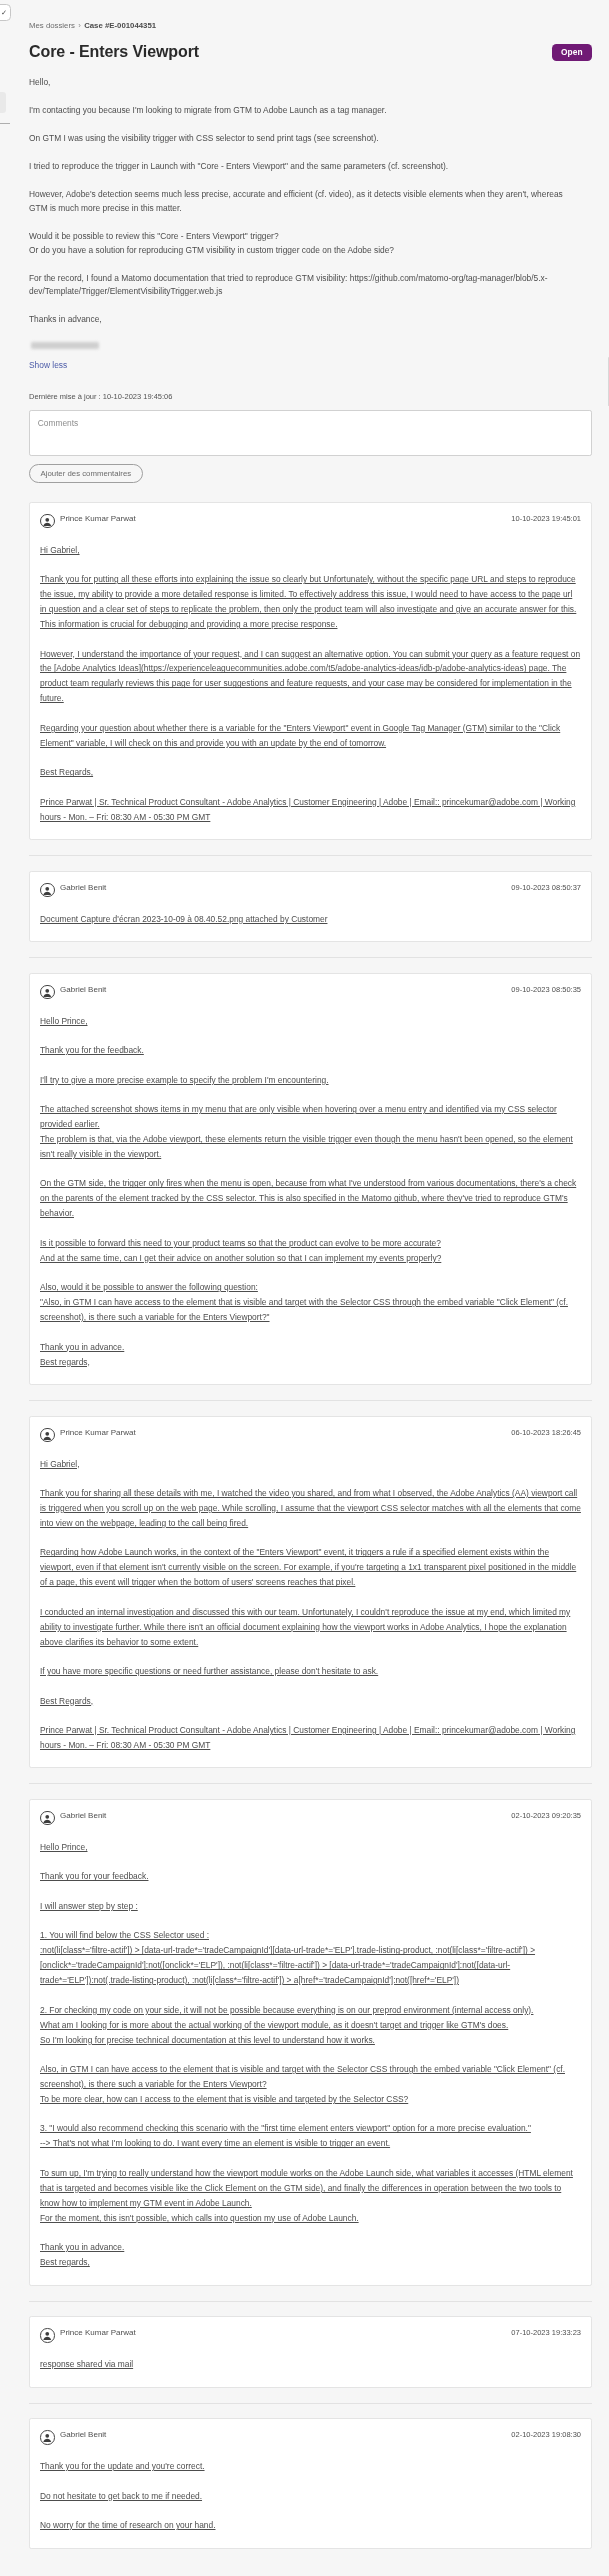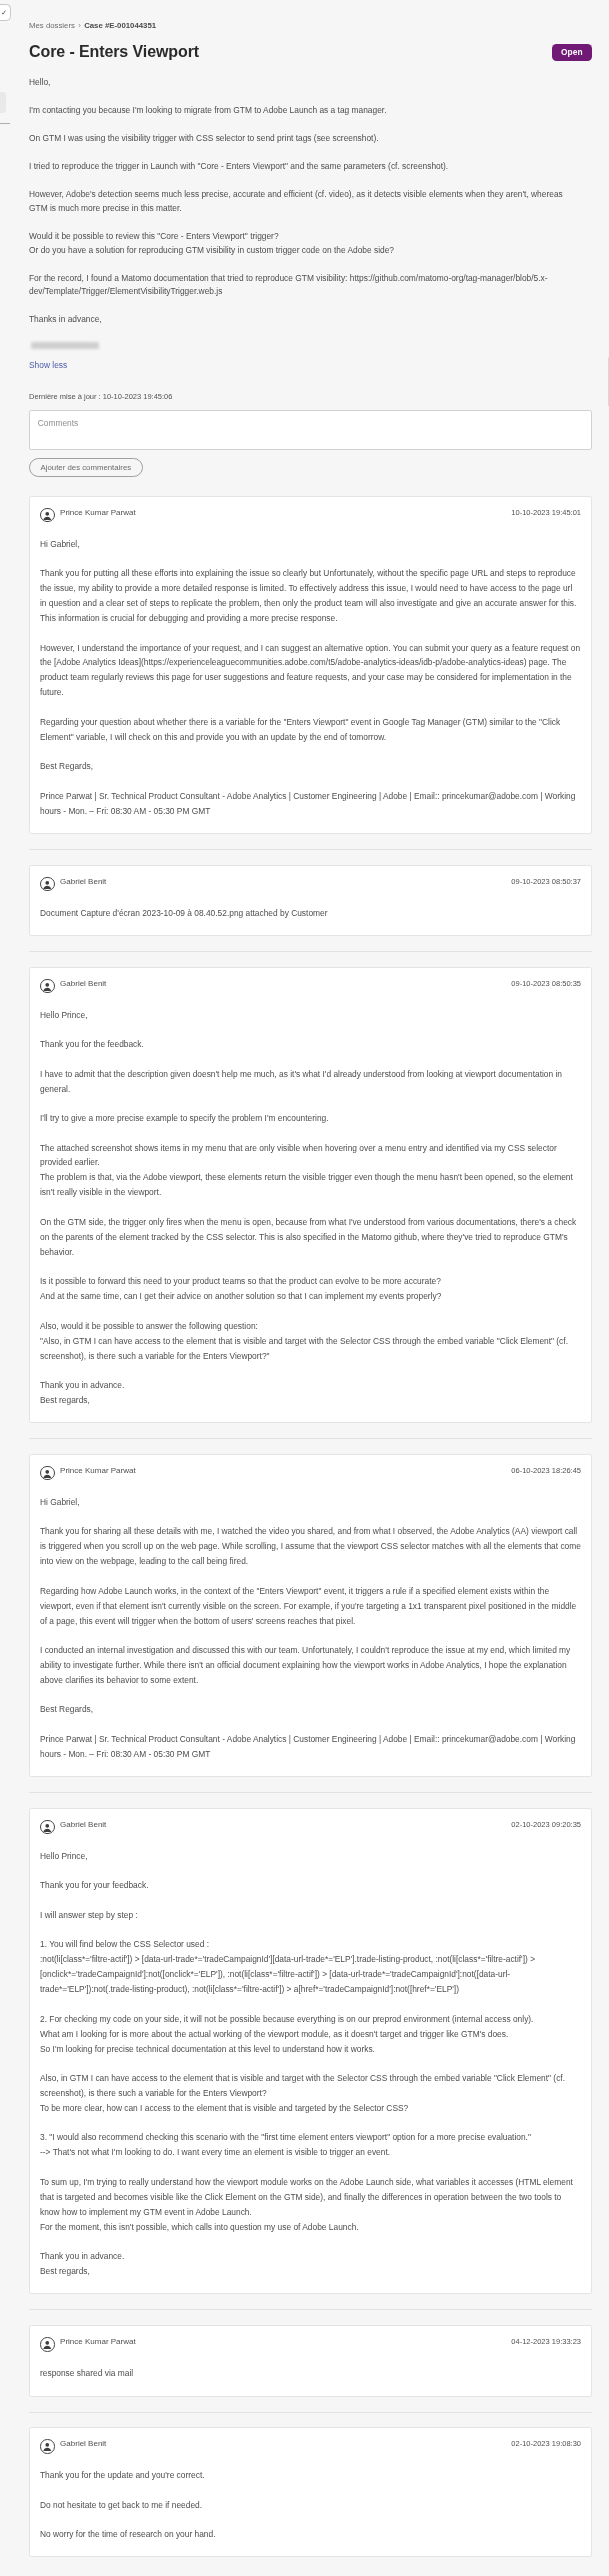--- a/index.html
+++ b/index.html
@@ -27,31 +27,31 @@
   .status-badge{background:#701a75;color:#ffffff;font-weight:bold;font-size:8.4px;padding:3.3px 9.5px;border-radius:4.5px;border:none;cursor:pointer;}
 
   .description{margin-top:14.5px;max-width:551px;}
   .description p{margin:0 0 14.5px 0;font-size:8.4px;line-height:1.62;white-space:pre-line;color:#4d4d4d;}
 
   .redacted{width:68px;height:7.3px;background:#cfcfcf;filter:blur(1.7px);border-radius:1.7px;margin:1.1px 0 10px 2.2px;}
 
   .show-less{display:inline-block;color:#4B5AA7;font-size:8.4px;margin-top:1.1px;text-decoration:none;cursor:pointer;}
   .last-updated{margin-top:22px;font-size:7.5px;color:#525252;}
 
-  .comment-box{margin-top:9px;width:563px;height:40px;box-sizing:border-box;border:0.6px solid #d1d1d1;border-radius:2.2px;padding:7.3px 7.8px;font-size:8.4px;font-family:"Liberation Sans","DejaVu Sans",sans-serif;color:#4f4f4f;resize:none;background:#ffffff;}
+  .comment-box{margin-top:9px;width:563px;height:46px;box-sizing:border-box;border:0.6px solid #d1d1d1;border-radius:2.2px;padding:7.3px 7.8px;font-size:8.4px;font-family:"Liberation Sans","DejaVu Sans",sans-serif;color:#4f4f4f;resize:none;background:#ffffff;}
   .comment-box::placeholder{color:#8e8e8e;}
   .add-comment-btn{margin-top:6px;padding:3.9px 10.6px;border:0.6px solid #9f9f9f;border-radius:9.5px;background:transparent;color:#6b6b6b;font-size:7.8px;cursor:pointer;font-family:inherit;}
 
   .comments-list{margin-top:19px;}
   .card{background:#ffffff;border:0.6px solid #e4e4e4;border-radius:2.2px;padding:11px 10px 14.5px 10px;}
   .card-head{display:flex;}
   .avatar{width:14.5px;height:14.5px;border-radius:50%;overflow:hidden;background:#ffffff;border:0.9px solid #454545;box-sizing:border-box;display:inline-flex;align-items:center;justify-content:center;flex:none;}
   .author{margin-left:5.6px;font-size:8px;color:#4f4f4f;}
   .timestamp{margin-left:auto;font-size:7.5px;color:#4f4f4f;}
-  .card-body p{margin:14.5px 0 0 0;font-size:8.4px;line-height:1.78;white-space:pre-line;color:#4d4d4d;max-width:542px;}
+  .card-body p{margin:14.5px 0 0 0;font-size:8.4px;line-height:1.78;white-space:pre-line;color:#4d4d4d;max-width:542px;text-decoration:underline;}
   .divider{height:0.6px;background:#e2e2e2;margin:15px 0;}
 </style>
 </head>
 <body>
 
 <div class="page">
 
   <div class="clip-box-top">
     <span>✓</span>
   </div>
@@ -138,21 +138,20 @@
           <circle cx="12" cy="9.2" r="3.6" fill="#3d3d3d"></circle>
           <path d="M4.5 21c1.1-4.6 4.4-6.3 7.5-6.3s6.4 1.7 7.5 6.3z" fill="#3d3d3d"></path>
         </svg>
       </span>
       <span class="author">Gabriel Benit</span>
       <span class="timestamp">09-10-2023 08:50:35</span>
     </header>
     <div class="card-body">
             <p>Hello Prince,</p>
             <p>Thank you for the feedback.</p>
-            <p>I have to admit that the description given doesn't help me much, as it's what I'd already understood from looking at viewport documentation in general.</p>
             <p>I'll try to give a more precise example to specify the problem I'm encountering.</p>
             <p>The attached screenshot shows items in my menu that are only visible when hovering over a menu entry and identified via my CSS selector provided earlier.
 The problem is that, via the Adobe viewport, these elements return the visible trigger even though the menu hasn't been opened, so the element isn't really visible in the viewport.</p>
             <p>On the GTM side, the trigger only fires when the menu is open, because from what I've understood from various documentations, there's a check on the parents of the element tracked by the CSS selector. This is also specified in the Matomo github, where they've tried to reproduce GTM's behavior.</p>
             <p>Is it possible to forward this need to your product teams so that the product can evolve to be more accurate?
 And at the same time, can I get their advice on another solution so that I can implement my events properly?</p>
             <p>Also, would it be possible to answer the following question:
 "Also, in GTM I can have access to the element that is visible and target with the Selector CSS through the embed variable "Click Element" (cf. screenshot), is there such a variable for the Enters Viewport?"</p>
             <p>Thank you in advance.
 Best regards,</p>
@@ -168,20 +167,21 @@
         </svg>
       </span>
       <span class="author">Prince Kumar Parwat</span>
       <span class="timestamp">06-10-2023 18:26:45</span>
     </header>
     <div class="card-body">
             <p>Hi Gabriel,</p>
             <p>Thank you for sharing all these details with me, I watched the video you shared, and from what I observed, the Adobe Analytics (AA) viewport call is triggered when you scroll up on the web page. While scrolling, I assume that the viewport CSS selector matches with all the elements that come into view on the webpage, leading to the call being fired.</p>
             <p>Regarding how Adobe Launch works, in the context of the "Enters Viewport" event, it triggers a rule if a specified element exists within the viewport, even if that element isn't currently visible on the screen. For example, if you're targeting a 1x1 transparent pixel positioned in the middle of a page, this event will trigger when the bottom of users' screens reaches that pixel.</p>
             <p>I conducted an internal investigation and discussed this with our team. Unfortunately, I couldn't reproduce the issue at my end, which limited my ability to investigate further. While there isn't an official document explaining how the viewport works in Adobe Analytics, I hope the explanation above clarifies its behavior to some extent.</p>
+            <p>If you have more specific questions or need further assistance, please don't hesitate to ask.</p>
             <p>Best Regards,</p>
             <p>Prince Parwat | Sr. Technical Product Consultant - Adobe Analytics | Customer Engineering | Adobe | Email:: princekumar@adobe.com | Working hours -  Mon. – Fri: 08:30 AM - 05:30 PM GMT</p>
           </div>
   </article>
 <div class="divider"></div>
   <article class="card">
     <header class="card-head">
       <span class="avatar">
         <svg width="14.5" height="14.5" viewBox="0 0 24 24">
           <circle cx="12" cy="9.2" r="3.6" fill="#3d3d3d"></circle>
@@ -213,21 +213,21 @@
 <div class="divider"></div>
   <article class="card">
     <header class="card-head">
       <span class="avatar">
         <svg width="14.5" height="14.5" viewBox="0 0 24 24">
           <circle cx="12" cy="9.2" r="3.6" fill="#3d3d3d"></circle>
           <path d="M4.5 21c1.1-4.6 4.4-6.3 7.5-6.3s6.4 1.7 7.5 6.3z" fill="#3d3d3d"></path>
         </svg>
       </span>
       <span class="author">Prince Kumar Parwat</span>
-      <span class="timestamp">04-12-2023 19:33:23</span>
+      <span class="timestamp">07-10-2023 19:33:23</span>
     </header>
     <div class="card-body">
             <p>response shared via mail</p>
           </div>
   </article>
 <div class="divider"></div>
   <article class="card">
     <header class="card-head">
       <span class="avatar">
         <svg width="14.5" height="14.5" viewBox="0 0 24 24">

